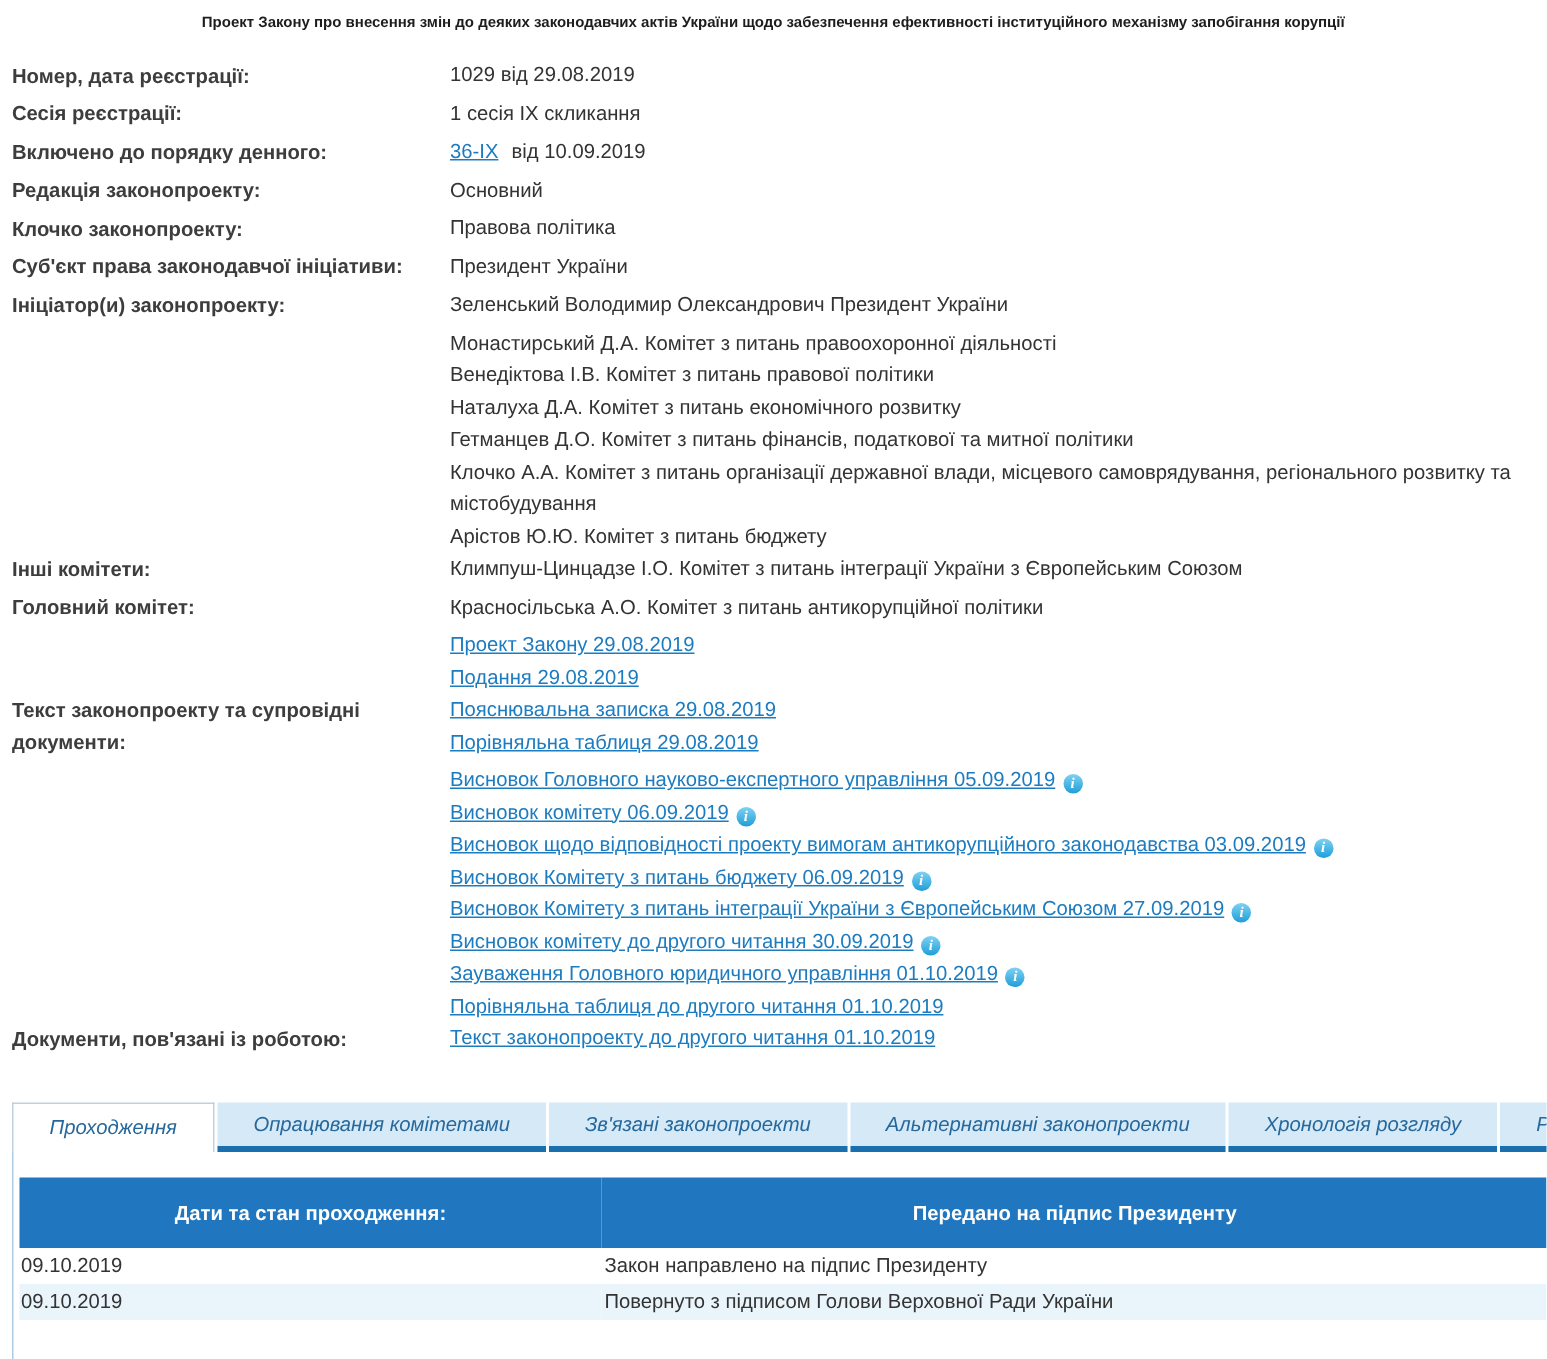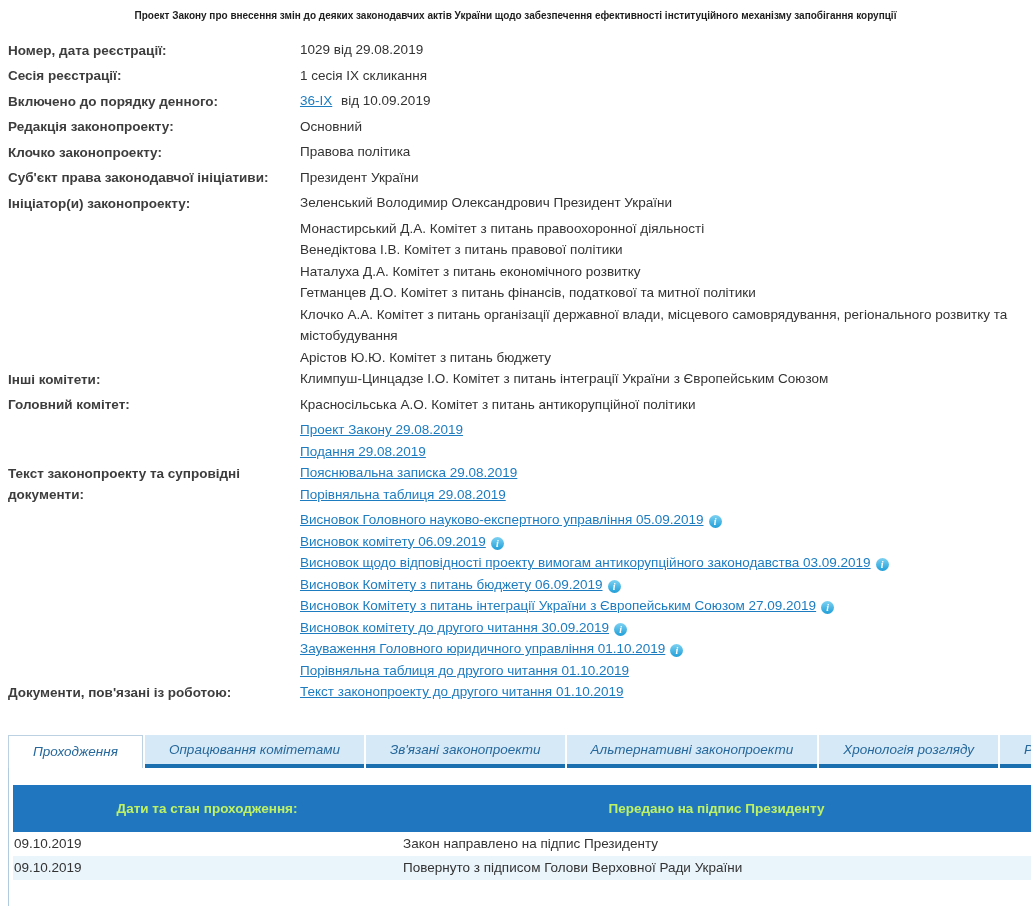--- a/index.html
+++ b/index.html
@@ -47,21 +47,21 @@
   .tab.active{
     background:#fff; color:#26689c;
     border:1px solid #bcd2e2; border-bottom:none;
   }
   .panel{
     margin-left:8px; border-left:1px solid var(--panel-border);
     padding:17px 0 0 4px; min-height:145px;
   }
   table.status{ border-collapse:collapse; width:100%; }
   .status th{
-    background:var(--accent); color:#bef264; height:47px;
+    background:var(--accent); color:#ffffff; height:47px;
     font-size:13.5px; font-weight:bold;margin-left:12px;
   }
   .status th.col-date{ width:388px; text-align:center; }
   .status th.col-status{ text-align:center; padding-left:2px; }
   .status td{ height:24px; }
   .status td.date-cell{ width:388px; }
   .status td.status-cell{ padding-left:2px; }
   .status tr.alt{ background:var(--row-alt); }
 </style>
 </head>

